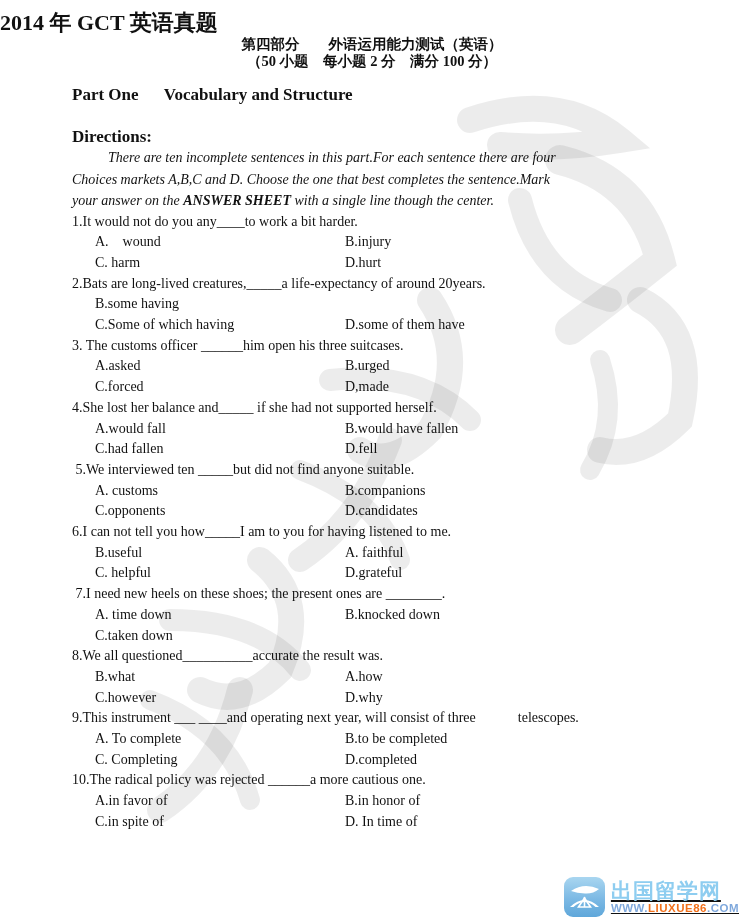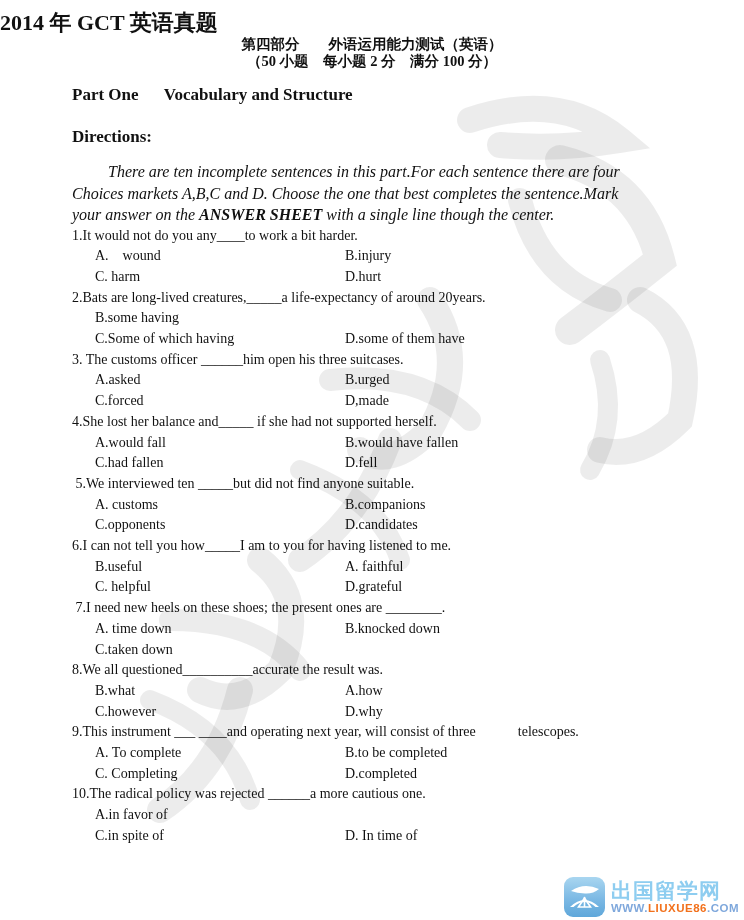--- a/index.html
+++ b/index.html
@@ -34,21 +34,21 @@
     margin-top: 15px;
     font-size: 17px; line-height: 20px;
     font-weight: bold;
     white-space: pre-wrap;
   }
   .directions-label {
     margin-top: 22px;
     font-size: 17px; line-height: 20px;
     font-weight: bold;
   }
-  .directions { margin-top: 14px; font-style: italic; font-size: 16px; }
+  .directions { margin-top: 0; font-style: italic; font-size: 14px; }
   .dir-line { line-height: 21.5px; white-space: pre-wrap; }
   .dir-indent { padding-left: 36px; }
   .dir-bold { font-weight: bold; }
 
   .questions { font-size: 14px; }
   .q-stem { line-height: 20.7px; white-space: pre-wrap; }
   .opt-row {
     display: grid;
     grid-template-columns: 250px 1fr;
     padding-left: 23px;
@@ -64,21 +64,21 @@
     z-index: 2;
   }
   .logo-icon {
     width: 41px; height: 40px;
     border-radius: 9px;
     background: linear-gradient(180deg, #a9d6f0 0%, #7cb9e4 55%, #5fa7da 100%);
     margin-right: 6px;
     position: relative;
   }
   .logo-icon svg { position: absolute; left: 0; top: 0; }
-  .logo-text { display: flex; flex-direction: column; justify-content: flex-end; }
+  .logo-text { display: flex; flex-direction: column; justify-content: flex-end; text-decoration: underline; }
   .logo-name {
     font-family: "Liberation Sans", "DejaVu Sans", sans-serif;
     font-weight: bold;
     font-size: 21px; line-height: 23px;
     color: #8ecdf0;
     letter-spacing: 1px;
   }
   .logo-url {
     font-family: "Liberation Sans", "DejaVu Sans", sans-serif;
     font-weight: bold;
@@ -234,20 +234,21 @@
         <div class="opt-row">
           <span class="opt">C. Completing</span>
           <span class="opt">D.completed</span>
         </div>
       </div>
 
       <div class="q">
         <div class="q-stem">10.The radical policy was rejected ______a more cautious one.</div>
         <div class="opt-row">
           <span class="opt">A.in favor of</span>
+          <span class="opt">B.in honor of</span>
         </div>
         <div class="opt-row">
           <span class="opt">C.in spite of</span>
           <span class="opt">D. In time of</span>
         </div>
       </div>
 
     </div>
   </div>
 </div>

